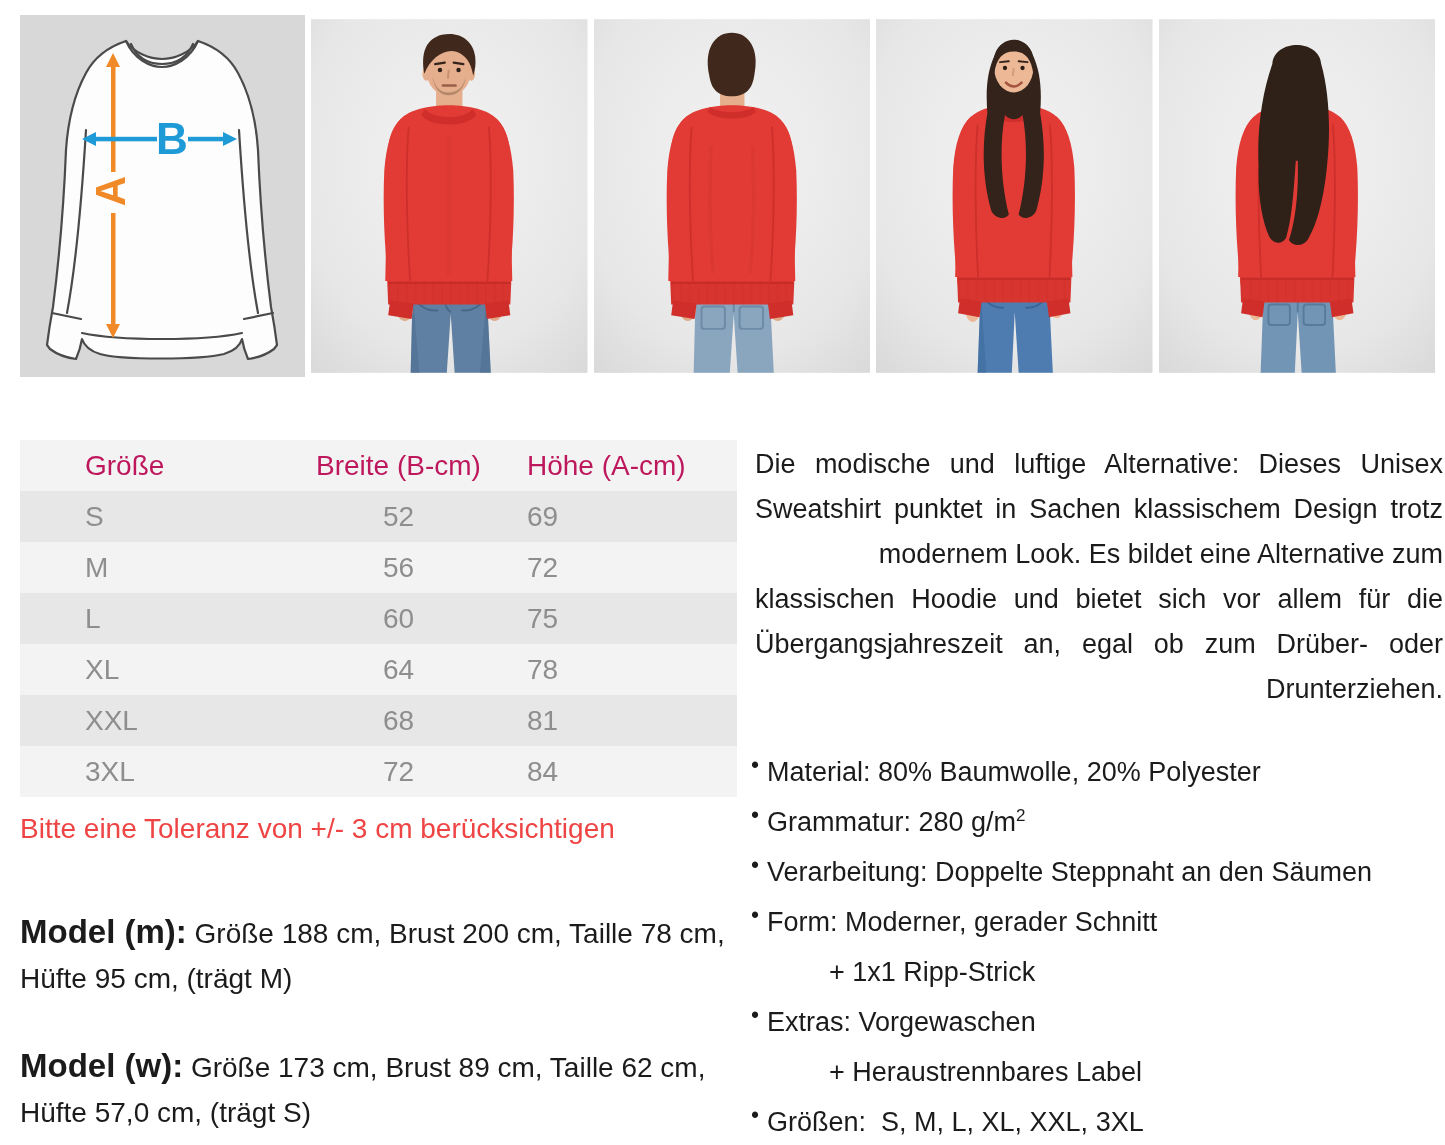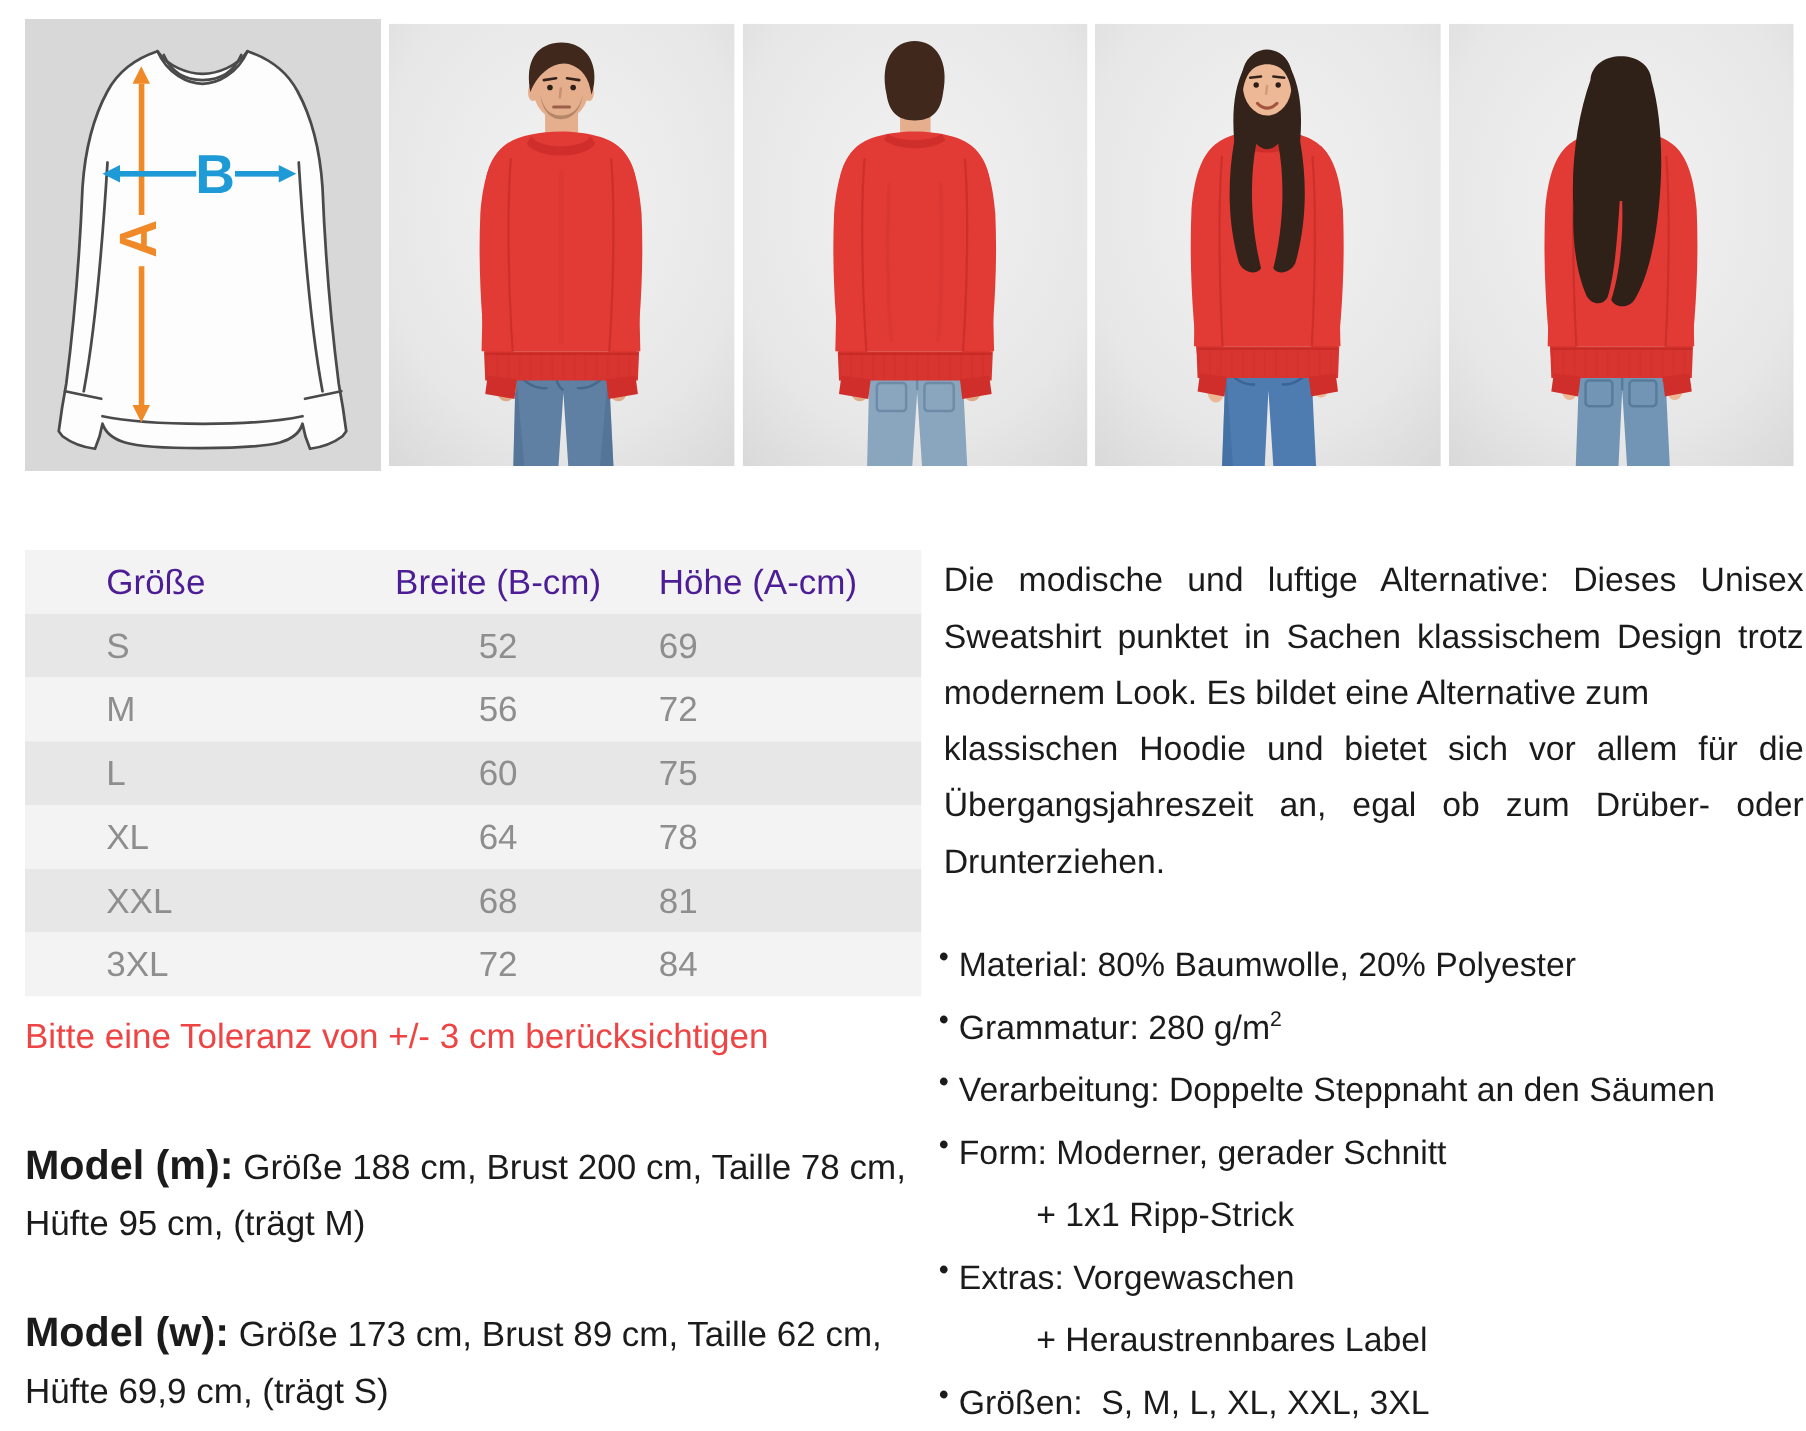--- a/index.html
+++ b/index.html
@@ -17,37 +17,37 @@
   .panel { height:362px; overflow:hidden; }
   .panel-diagram { width:285px; flex:0 0 285px; }
   .panel-photo { flex:1 1 0; }
   .panel svg { display:block; width:100%; height:100%; }
 
   
   .left-col { position:absolute; left:20px; top:440px; width:717px; }
 
   .size-table { width:717px; }
   .t-row { display:flex; height:51px; align-items:center; font-size:28px; color:#8e8e8e; }
-  .t-row.head { background:#f3f3f3; color:#4c1d95; }
+  .t-row.head { background:#f3f3f3; color:#be185d; }
   .t-row.dark { background:#e7e7e7; }
   .t-row.light { background:#f3f3f3; }
   .t-c1 { flex:0 0 250px; padding-left:65px; }
   .t-c2 { flex:0 0 257px;text-align:center; }
   .t-c3 { flex:1; }
 
   .tolerance { margin-top:16px; font-size:28px; color:#ef4444; }
 
   .model-block { line-height:45px; font-size:28px; }
   .model-m { margin-top:64px; }
   .model-w { margin-top:42px; }
   .model-label { font-weight:bold; font-size:33px; }
 
   
   .right-col { position:absolute; left:755px; top:442px; width:688px; }
-  .desc-line { font-size:27px; line-height:45px; white-space:normal; }
+  .desc-line { font-size:27px; line-height:45px; white-space:normal;text-align:right; }
   .desc-line.just { text-align:justify; text-align-last:justify; }
 
   .features { margin-top:32px; }
   .feat-line { position:relative; padding-left:12px; font-size:27px; line-height:43px; }
   .feat-line.indent { padding-left:74px; }
   .feat-marker { position:absolute; left:-4px; top:0; font-size:23px; }
   .feat-text { white-space:pre-wrap; }
   sup.feat-sup { font-size:17px; }
 </style>
 </head>
@@ -294,21 +294,21 @@
 
   <div class="tolerance">Bitte eine Toleranz von +/- 3 cm berücksichtigen</div>
 
   <div class="model-block model-m">
     <div><span class="model-label">Model (m):</span><span> Größe 188 cm, Brust 200 cm, Taille 78 cm,</span></div>
     <div>Hüfte 95 cm, (trägt M)</div>
   </div>
 
   <div class="model-block model-w">
     <div><span class="model-label">Model (w):</span><span> Größe 173 cm, Brust 89 cm, Taille 62 cm,</span></div>
-    <div>Hüfte 69,9 cm, (trägt S)</div>
+    <div>Hüfte 57,0 cm, (trägt S)</div>
   </div>
 </div>
 
 <div class="right-col">
 
   <div class="desc">
     <div class="desc-line just">Die modische und luftige Alternative: Dieses Unisex</div>
     <div class="desc-line just">Sweatshirt punktet in Sachen klassischem Design trotz</div>
     <div class="desc-line">modernem Look. Es bildet eine Alternative zum</div>
     <div class="desc-line just">klassischen Hoodie und bietet sich vor allem für die</div>

